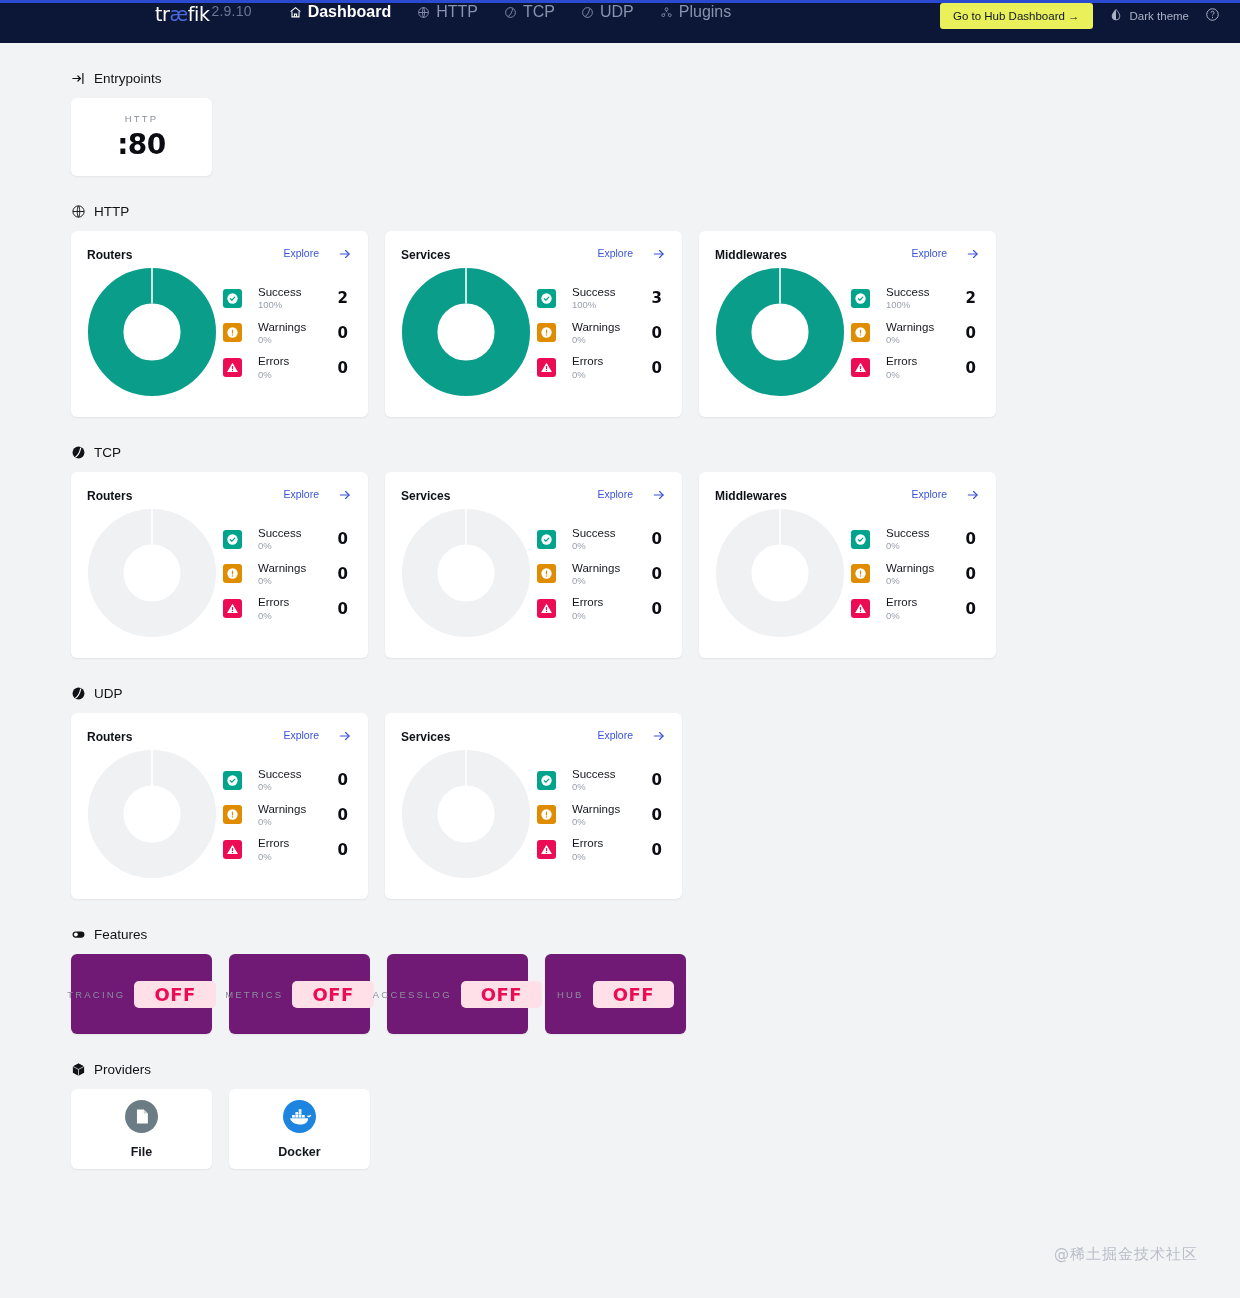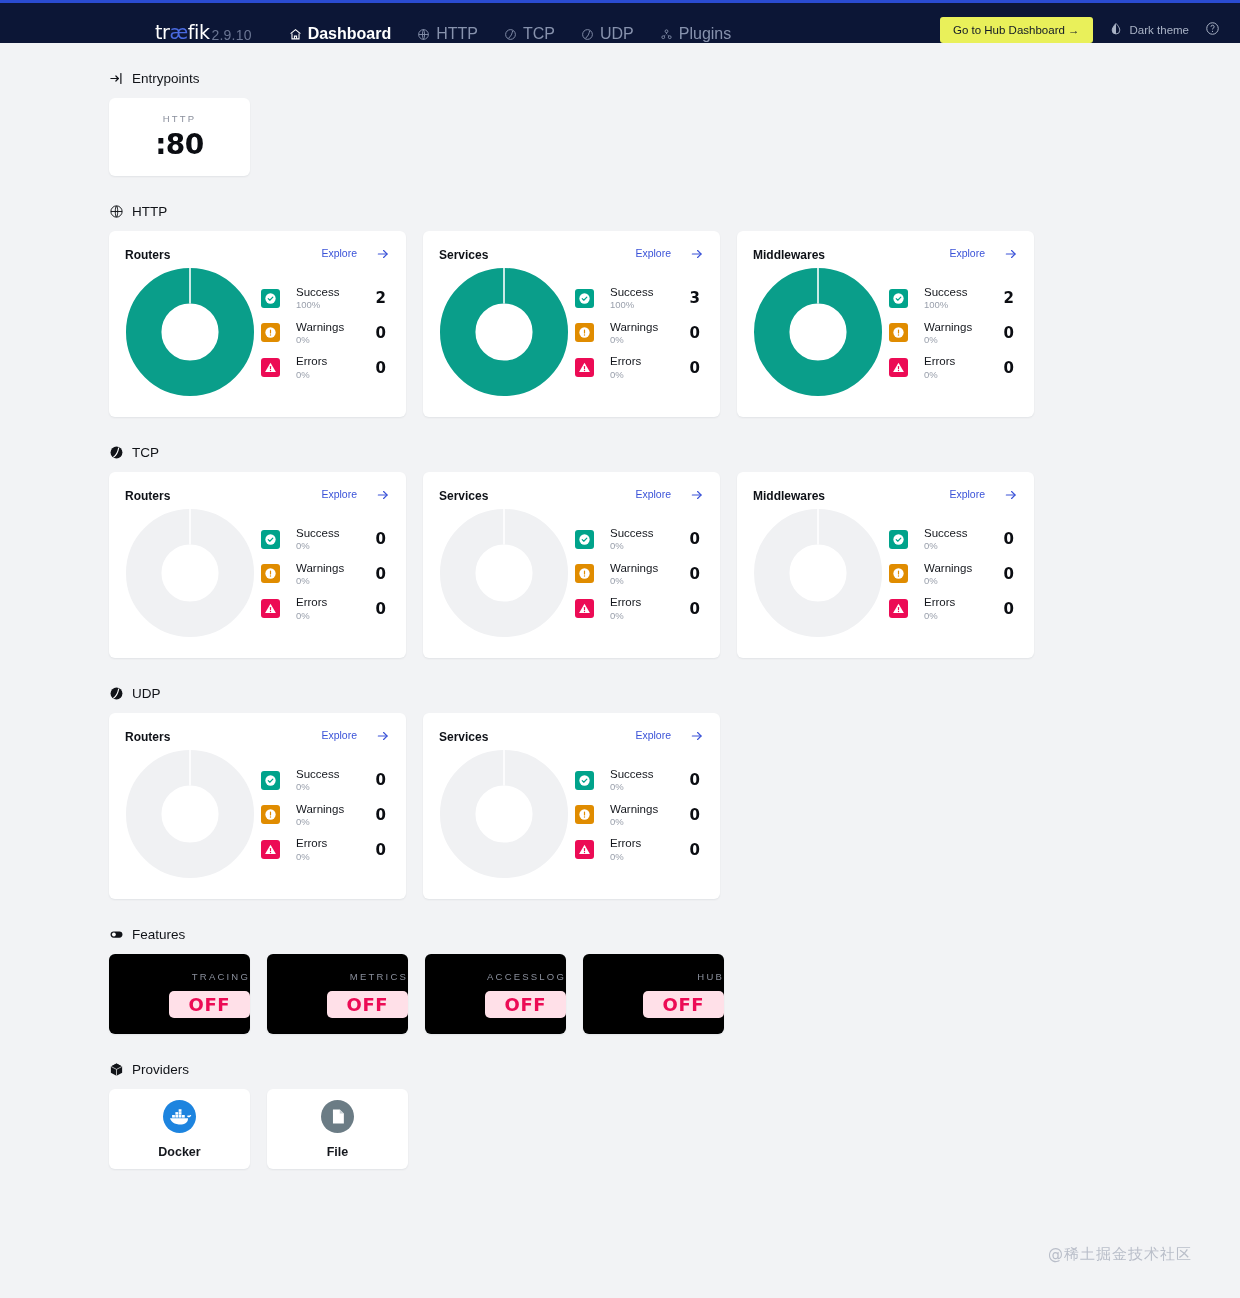--- a/index.html
+++ b/index.html
@@ -14,21 +14,21 @@
   
   .accent-bar {
     height: 3px;
     background: #2a4bd0;
     width: 100%;
   }
   .navbar {
     height: 40px;
     background: #0c1636;
     display: flex;
-    align-items: flex-end;
+    align-items: flex-start;
     padding: 0 20px 0 155px;
     position: relative;
   }
   .logo {
     font-size: 19px;
     letter-spacing: -0.4px;
     color: #ffffff;
     font-weight: 400;
     font-family: "DejaVu Sans", sans-serif;
   }
@@ -75,21 +75,21 @@
     display: flex;
     align-items: center;
     gap: 7px;
     font-size: 11.5px;
     color: #aab3c6;
     cursor: pointer;
   }
   .help-icon { cursor: pointer; }
 
   
-  .page { padding: 0 109px; }
+  .page { padding: 0 71px; }
 
   .section-header {
     display: flex;
     align-items: center;
     gap: 8px;
     margin-top: 28px;
     margin-bottom: 12px;
     font-size: 13.5px;
     color: #111318;
     font-weight: 400;
@@ -178,26 +178,26 @@
     font-weight: bold;
     color: #0b0d12;
     font-family: "DejaVu Sans", sans-serif;
     padding-right: 4px;
   }
 
   
   .feat-card {
     width: 141px;
     height: 80px;
-    background: #000000;
+    background: #701a75;
     border-radius: 6px;
     box-shadow: 0 1px 2px rgba(20,25,40,0.07);
     display: flex;
-    flex-direction: column;
-    align-items: flex-end;
+    flex-direction: row;
+    align-items: center;
     justify-content: center;
     gap: 9px;
   }
   .feat-label {
     font-size: 9.5px;
     letter-spacing: 2.2px;
     color: #8a8f9c;
   }
   .feat-badge {
     background: #ffe0e8;
@@ -221,21 +221,21 @@
     flex-direction: column;
     align-items: center;
     justify-content: center;
     gap: 8px;
   }
   .prov-name { font-size: 12.5px; font-weight: bold; color: #14171d; }
 
   
   .watermark {
     position: absolute;
-    right: 48px;
+    right: 42px;
     top: 1245px;
     font-size: 15px;
     color: #b9bec9;
     font-family: "DejaVu Sans", sans-serif;
     letter-spacing: 1px;
   }
 </style>
 </head>
 <body>
 
@@ -908,46 +908,46 @@
       <svg width="15" height="15" viewBox="0 0 24 24" fill="#111318">
           <path d="M12 2.2 21 7v10l-9 4.8L3 17V7z"></path>
           <path d="M12 2.2 21 7l-9 4.8L3 7z" fill="#111318"></path>
           <path d="M3 7l9 4.8v10" fill="none" stroke="#ffffff" stroke-width="1.1"></path>
           <path d="M21 7l-9 4.8" fill="none" stroke="#ffffff" stroke-width="1.1"></path>
         </svg>
     </span>
     <span>Providers</span>
   </div>
   <div class="card-row">
+    <div class="prov-card">
+      <span>
+        <svg width="33" height="33" viewBox="0 0 40 40">
+          <circle cx="20" cy="20" r="20" fill="#6b7c85"></circle>
+          <path d="M14.5 11.5h8.2l5 5v12h-13.2z" fill="#ffffff"></path>
+          <path d="M22.7 11.5v5h5z" fill="#c8d0d4"></path>
+        </svg>
+      </span>
+      <div class="prov-name">File</div>
+    </div>
     <div class="prov-card">
       <span>
         <svg width="33" height="33" viewBox="0 0 40 40">
           <circle cx="20" cy="20" r="20" fill="#1d84df"></circle>
           <g fill="#ffffff">
             <rect x="11" y="18.2" width="3.4" height="3.1"></rect>
             <rect x="15" y="18.2" width="3.4" height="3.1"></rect>
             <rect x="19" y="18.2" width="3.4" height="3.1"></rect>
             <rect x="15" y="14.7" width="3.4" height="3.1"></rect>
             <rect x="19" y="14.7" width="3.4" height="3.1"></rect>
             <rect x="19" y="11.2" width="3.4" height="3.1"></rect>
             <rect x="23" y="18.2" width="3.4" height="3.1"></rect>
             <path d="M8.5 22.2h21.8c.2 2.2-.7 4.4-2.6 5.7-2.2 1.5-5.4 2-8.6 1.8-3.6-.2-6.8-1.5-8.6-3.8-1-1.2-1.7-2.4-2-3.7z"></path>
             <path d="M29.4 19.1c.9-.7 1.7-.5 2.3.1.3-1.1 1.6-1.3 2.6-.8-.5 1.6-1.9 2.6-3.6 2.5-.5 0-1-.2-1.3-.5z"></path>
           </g>
         </svg>
       </span>
       <div class="prov-name">Docker</div>
     </div>
-    <div class="prov-card">
-      <span>
-        <svg width="33" height="33" viewBox="0 0 40 40">
-          <circle cx="20" cy="20" r="20" fill="#6b7c85"></circle>
-          <path d="M14.5 11.5h8.2l5 5v12h-13.2z" fill="#ffffff"></path>
-          <path d="M22.7 11.5v5h5z" fill="#c8d0d4"></path>
-        </svg>
-      </span>
-      <div class="prov-name">File</div>
-    </div>
   </div>
 
 </div>
 
 <div class="watermark">@稀土掘金技术社区</div>
 
 </body></html>

